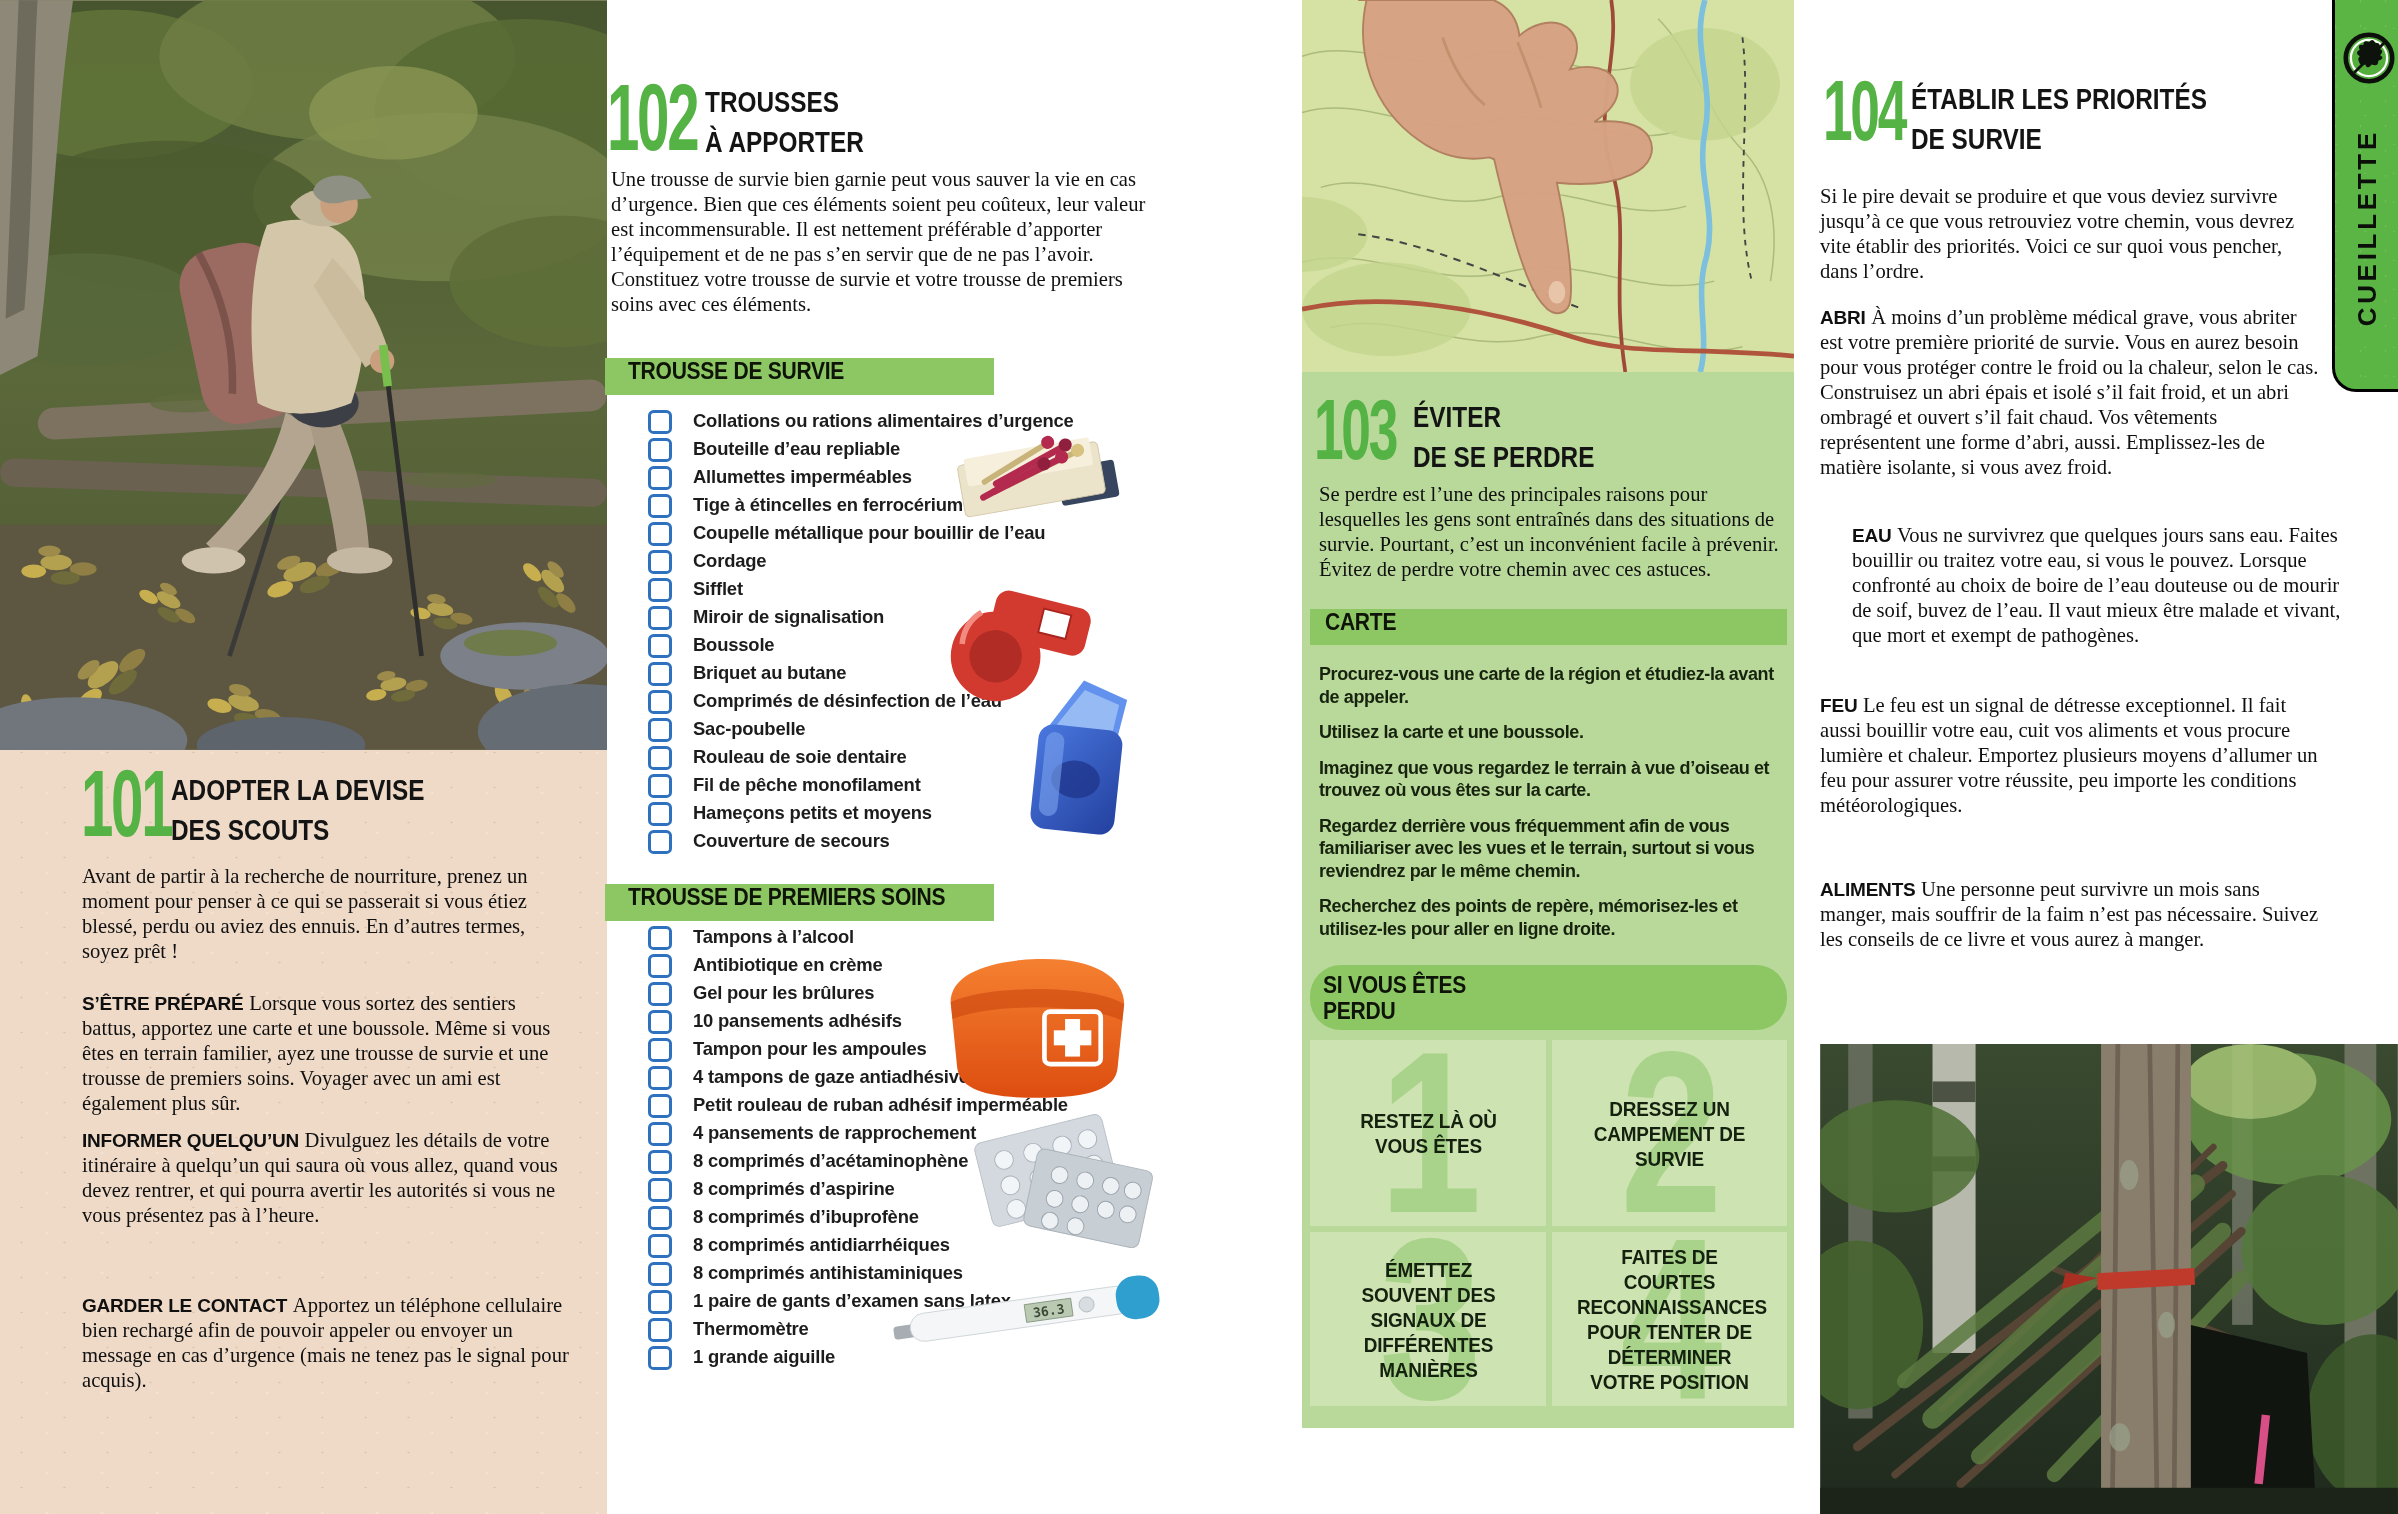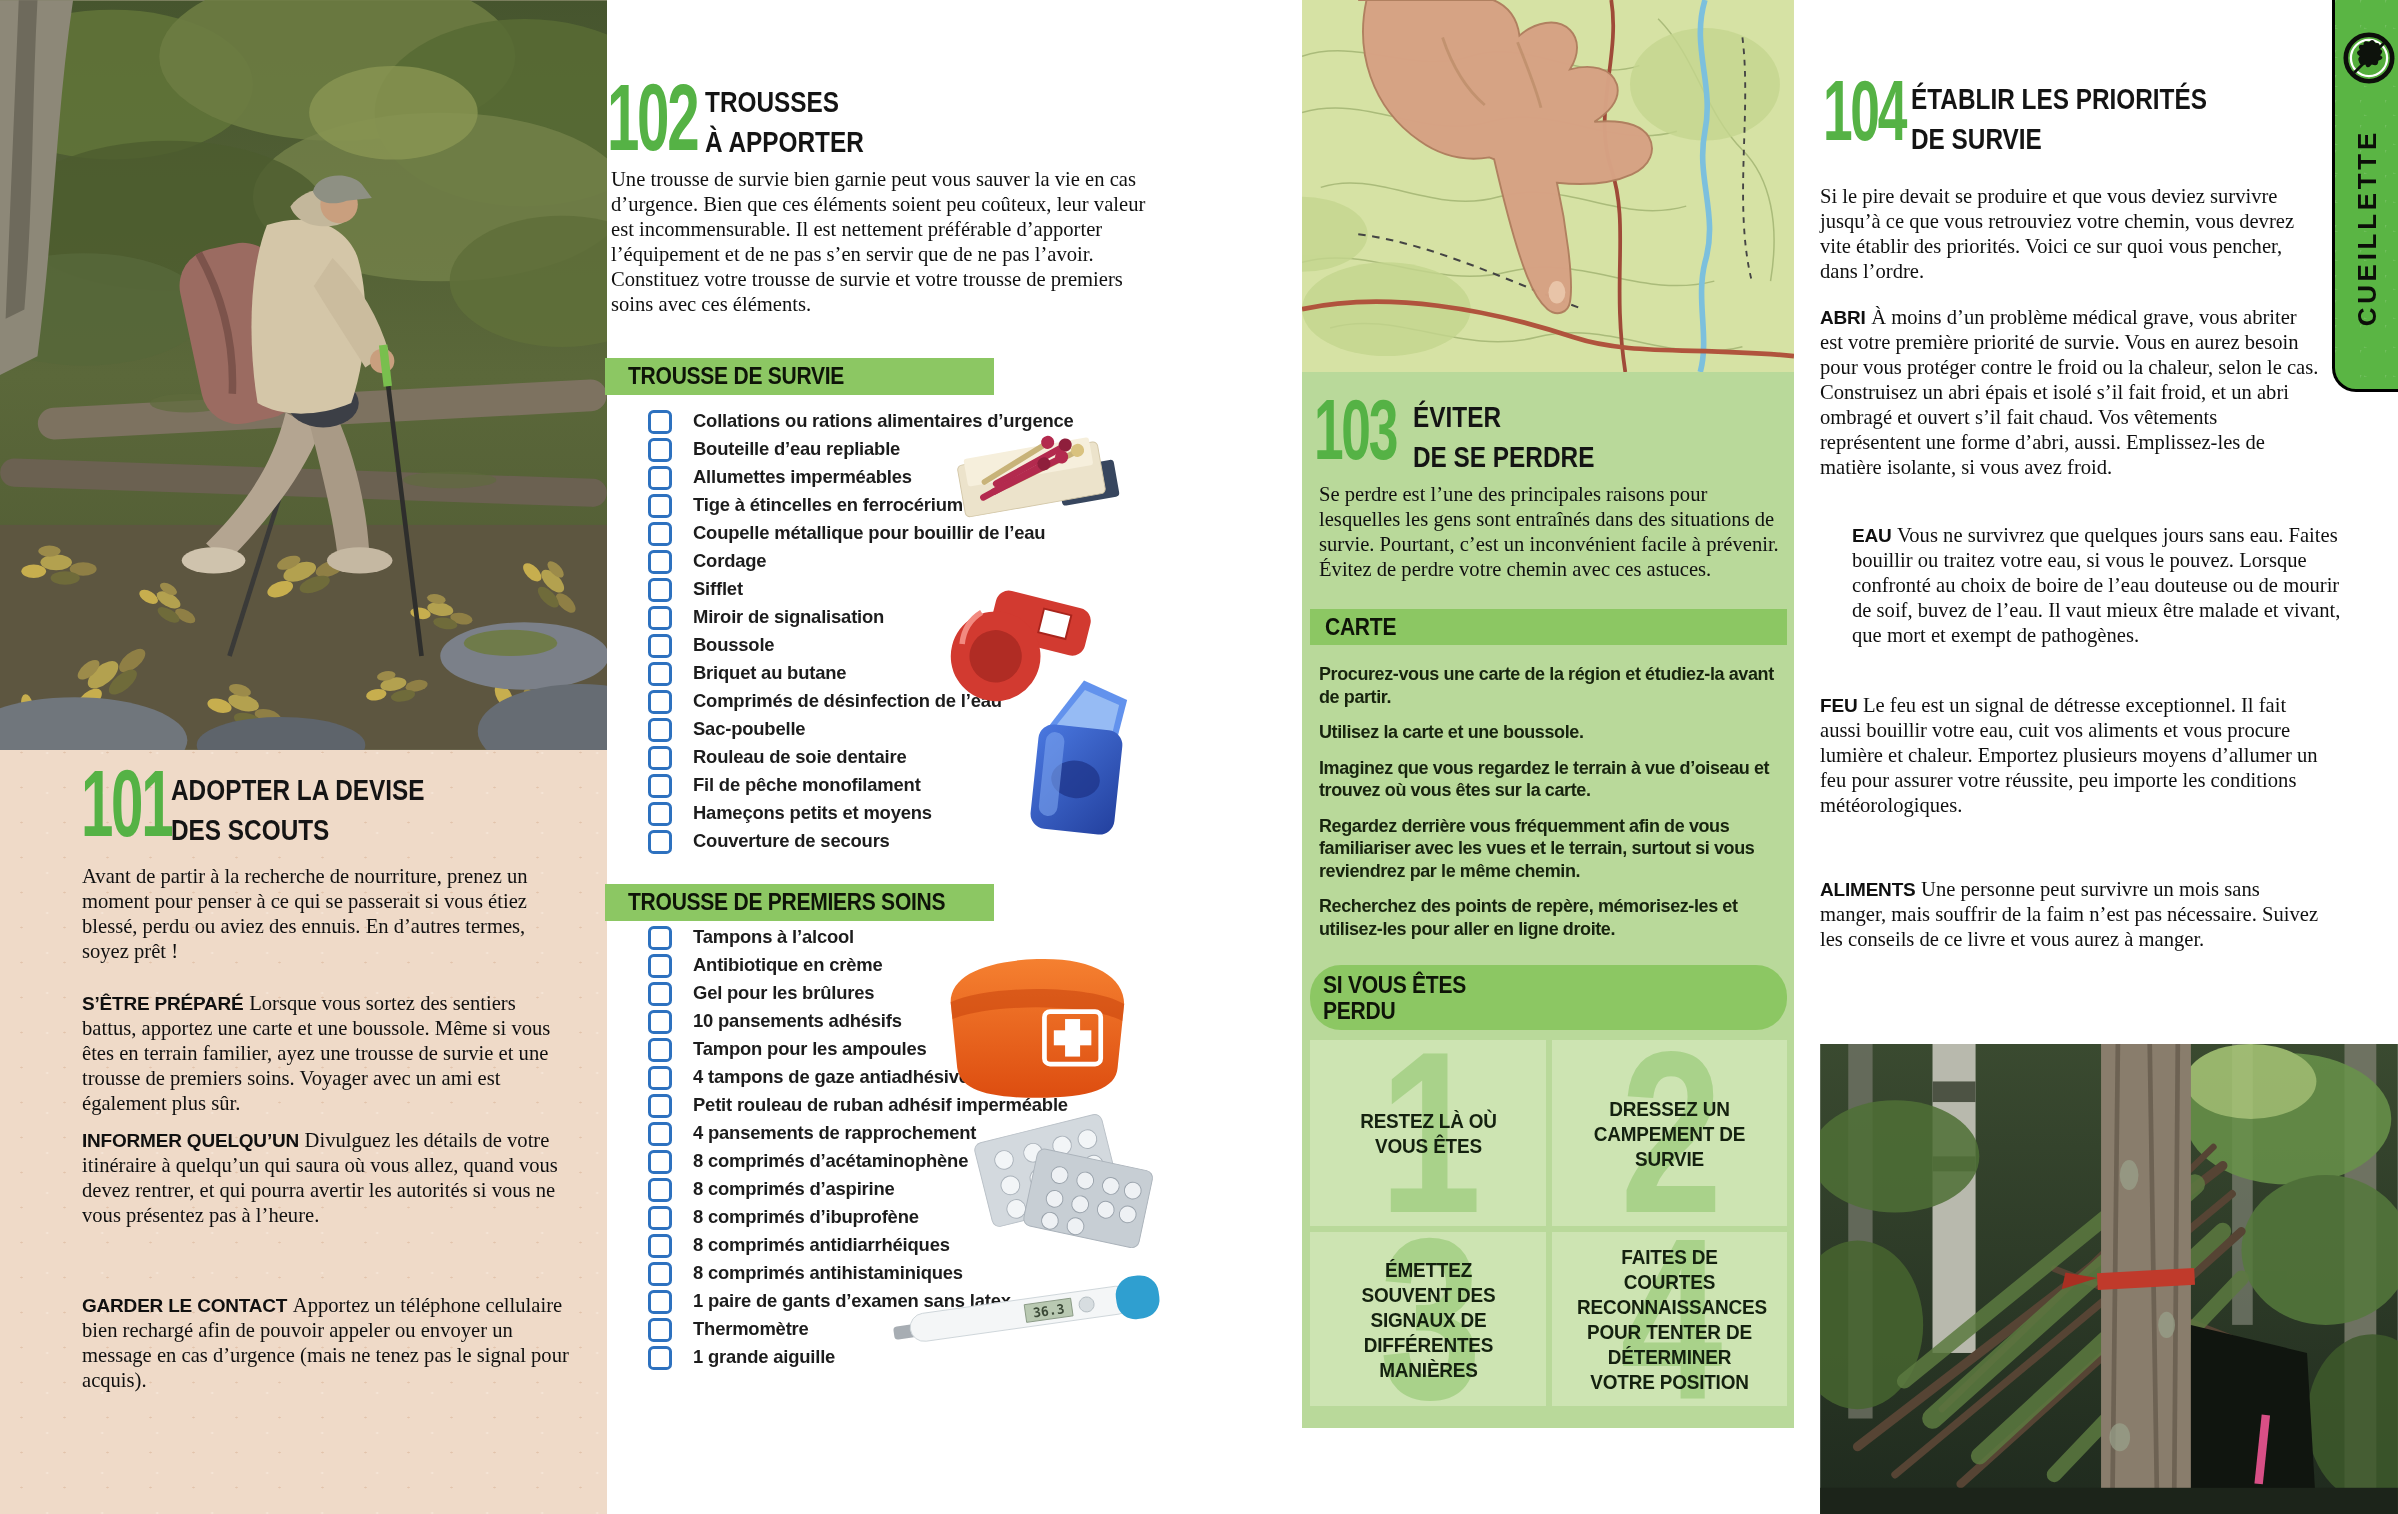--- a/index.html
+++ b/index.html
@@ -16,21 +16,21 @@
   .num{font-weight:900;color:#55b245;font-size:94px;line-height:.82;letter-spacing:-3.7px;
        transform:scaleX(.62);transform-origin:left top;white-space:nowrap;}
   .title{font-weight:800;color:#141414;font-size:29px;line-height:40px;letter-spacing:0;
        transform:scaleX(.84);transform-origin:left top;white-space:nowrap;}
 
   .serif{font-family:"Liberation Serif","DejaVu Serif",serif;font-size:20.6px;line-height:25px;color:#101010;}
   .lead{font-family:"Liberation Sans",sans-serif;font-weight:800;font-size:19px;letter-spacing:-0.2px;margin-right:5.6px;}
 
   
   .bar{background:#8cc763;color:#0e1408;font-weight:800;font-size:23.4px;letter-spacing:-0.3px;
-       display:flex;align-items:center;padding-left:22.5px;box-sizing:border-box;}
+       display:flex;align-items:flex-start;padding-left:22.5px;box-sizing:border-box;}
   .bar>span{transform:scaleX(.9);transform-origin:left center;white-space:nowrap;}
   .bar2{flex-direction:column;align-items:flex-start;justify-content:center;padding-left:13px;line-height:26px;border-radius:31px;}
 
   
   .kit{left:607px;width:543px;}
   .row{display:flex;align-items:flex-start;height:28px;padding-left:41px;}
   .cb{width:18px;height:18px;border:3.3px solid #2d71bf;border-radius:5.6px;background:#fff;flex:none;margin-right:20.6px;}
   .itm{font-weight:700;font-size:19px;color:#1c1c1c;letter-spacing:-0.2px;white-space:nowrap;
        transform:scaleX(.97);transform-origin:left center;}
 
@@ -437,21 +437,21 @@
     <div class="title">ÉVITER</div>
     <div class="title">DE SE PERDRE</div>
   </div>
   <div class="abs serif" style="left:1319px;top:482px;width:468px">Se perdre est l’une des principales raisons pour lesquelles les gens sont entraînés dans des situations de survie. Pourtant, c’est un inconvénient facile à prévenir. Évitez de perdre votre chemin avec ces astuces.</div>
 
   <div class="abs bar" style="left:1310px;top:609px;width:477px;height:36px;padding-left:15px">
     <span>CARTE</span>
   </div>
 
   <div class="abs" style="left:1319px;top:663px;width:467px">
-    <div class="tip">Procurez-vous une carte de la région et étudiez-la avant de partir.</div>
+    <div class="tip">Procurez-vous une carte de la région et étudiez-la avant de appeler.</div>
     <div class="tip">Utilisez la carte et une boussole.</div>
     <div class="tip">Imaginez que vous regardez le terrain à vue d’oiseau et trouvez où vous êtes sur la carte.</div>
     <div class="tip">Regardez derrière vous fréquemment afin de vous familiariser avec les vues et le terrain, surtout si vous reviendrez par le même chemin.</div>
     <div class="tip">Recherchez des points de repère, mémorisez-les et utilisez-les pour aller en ligne droite.</div>
   </div>
 
   <div class="abs bar bar2" style="left:1310px;top:965px;width:477px;height:65px">
     <span style="transform:scaleX(.9);transform-origin:left center">SI VOUS ÊTES</span>
     <span style="transform:scaleX(.9);transform-origin:left center">PERDU</span>
   </div>

